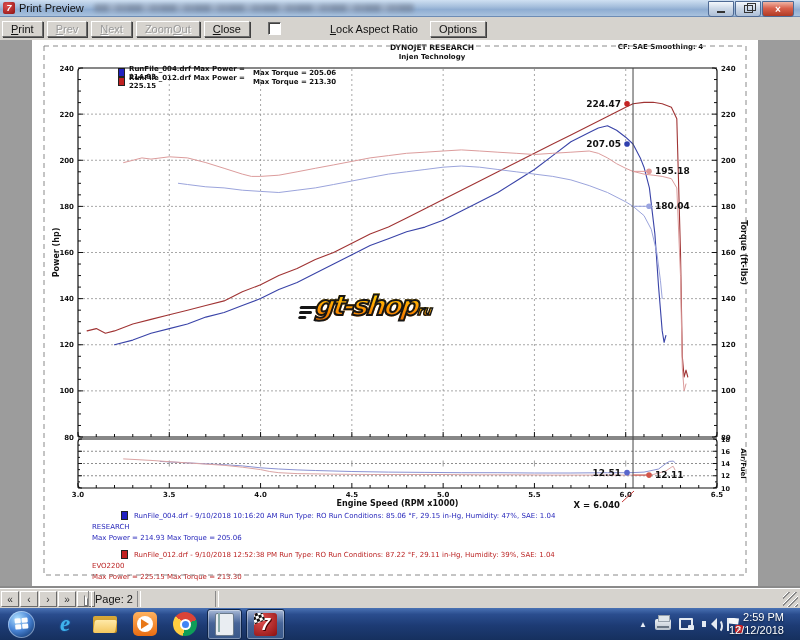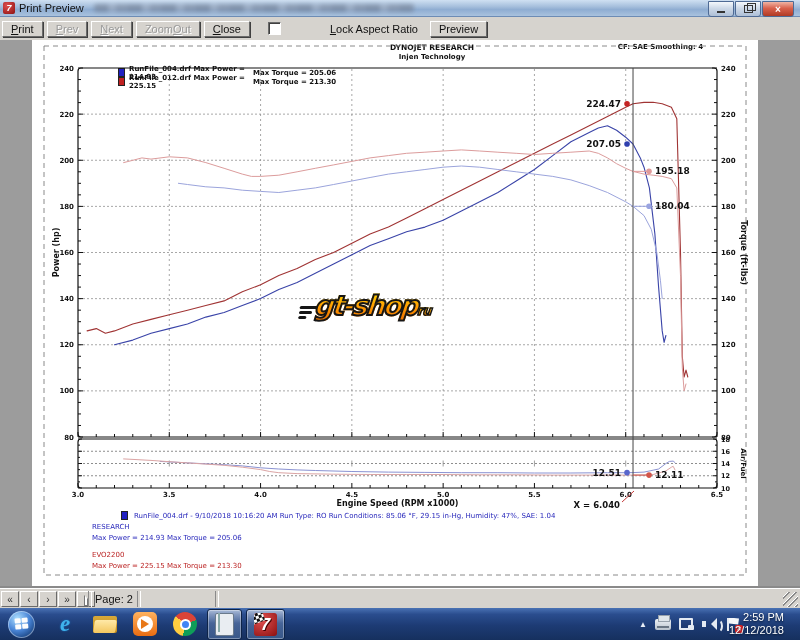--- a/index.html
+++ b/index.html
@@ -175,21 +175,21 @@
     <div class="toolbar">
       <button class="tbtn"><u>P</u>rint</button>
       <button class="tbtn disabled"><u>P</u>rev</button>
       <button class="tbtn disabled"><u>N</u>ext</button>
       <button class="tbtn disabled">Zoom <u>O</u>ut</button>
       <button class="tbtn"><u>C</u>lose</button>
       <span class="chk-wrap">
         <span class="chk"></span>
         <span class="chk-label"><u>L</u>ock Aspect Ratio</span>
       </span>
-      <button class="tbtn">Preview</button>
+      <button class="tbtn">Options</button>
     </div>
 
     <div class="preview">
       <div class="page">
         <div class="hdr hdr-brand">DYNOJET RESEARCH</div>
         <div class="hdr hdr-sub">Injen Technology</div>
         <div class="hdr hdr-cf">CF: SAE  Smoothing: 4</div>
 
         <div class="legend">
           <div class="row">
@@ -207,20 +207,24 @@
         <div class="runinfo">
           <div class="run blue">
             <div class="l1">
                 <span class="sq" style="background:#2020c0"></span>
               <span>RunFile_004.drf - 9/10/2018 10:16:20 AM  Run Type: RO  Run Conditions: 85.06 °F, 29.15 in-Hg,  Humidity:  47%, SAE: 1.04</span>
               </div>
             <div class="ind">RESEARCH</div>
             <div class="ind">Max Power = 214.93  Max Torque = 205.06</div>
           </div>
           <div class="run red">
+            <div class="l1">
+                <span class="sq" style="background:#c02020"></span>
+              <span>RunFile_012.drf - 9/10/2018 12:52:38 PM  Run Type: RO  Run Conditions: 87.22 °F, 29.11 in-Hg,  Humidity:  39%, SAE: 1.04</span>
+              </div>
             <div class="ind">EVO2200</div>
             <div class="ind">Max Power = 225.15  Max Torque = 213.30</div>
           </div>
         </div>
       </div>
 
       <svg id="chart" class="chart" width="800" height="548" viewBox="0 40 800 548">
           <rect x="44" y="46" width="702" height="529" fill="none" stroke="#8a8a8a" stroke-width="1" stroke-dasharray="5 4"></rect>
           <g>
             <line x1="79" y1="390.875" x2="716" y2="390.875" stroke="#909090" stroke-width="0.8" stroke-dasharray="2 2"></line>

